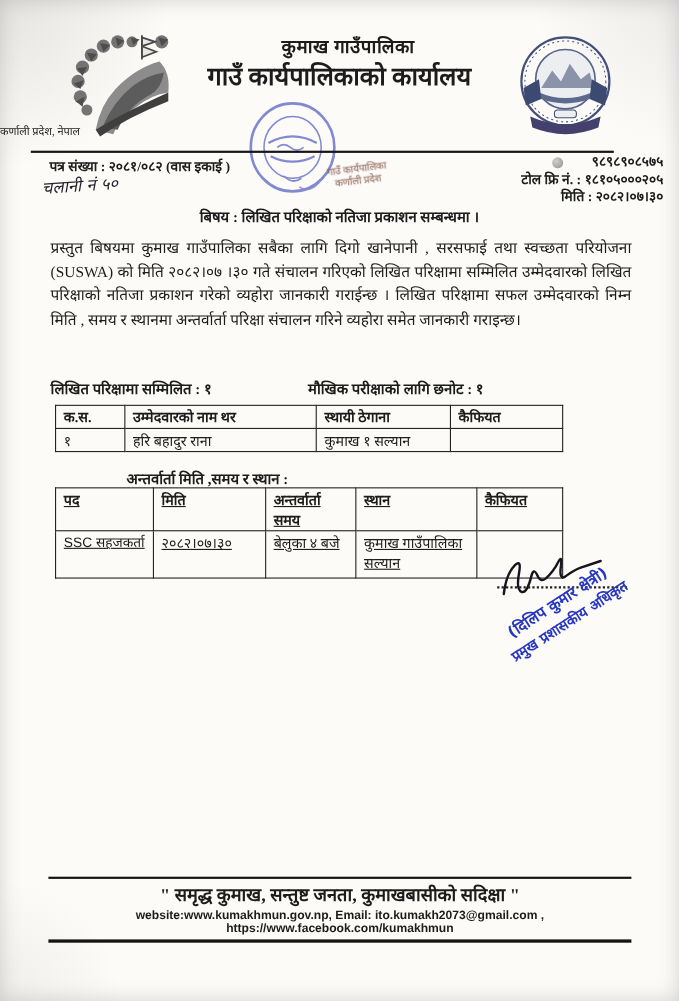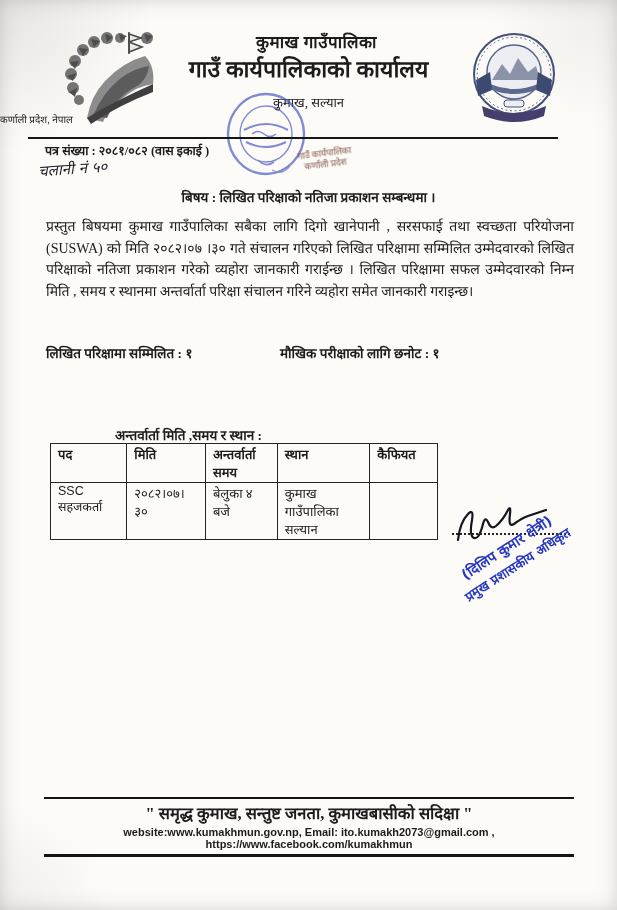--- a/index.html
+++ b/index.html
@@ -61,21 +61,21 @@
     left:46px;top:216px;width:528px;
     font-size:14px;line-height:21.5px;text-align:justify;font-weight:500;
   }
   .advert{left:46px;top:316px;width:528px;font-size:13.5px;font-weight:bold;}
   .stat-written{left:46px;top:344px;font-size:13.5px;font-weight:bold;}
   .stat-oral{left:280px;top:344px;font-size:13.5px;font-weight:bold;}
 
   
   table{border-collapse:collapse;}
   .t1{left:50px;top:368px;width:462px;}
-  .t2{left:50px;top:443px;width:388px;}
+  .t2{left:50px;top:443px;width:462px;text-decoration:underline;}
   th,td{
     border:1.4px solid #242424;font-size:13px;padding:1px 7px;
     text-align:left;vertical-align:top;font-family:"Liberation Serif","DejaVu Serif",serif;
   }
   th{font-weight:bold;}
   .t1 .c0{width:52px;}  .t1 .c1{width:178px;} .t1 .c2{width:120px;} .t1 .c3{width:96px;}
   .t2 .c0{width:82px;}  .t2 .c1{width:102px;} .t2 .c2{width:74px;}  .t2 .c3{width:106px;} .t2 .c4{width:70px;}
   .t2 td{height:40px;margin-top:32px;}
   .latin{font-family:"Liberation Sans","DejaVu Sans",sans-serif;font-size:12.5px;}
   .interview-title{left:115px;top:426px;font-size:13.5px;font-weight:bold;}
@@ -103,21 +103,20 @@
   }
   .footer .f-bottom{border-top:3px solid #141414;}
 </style>
 </head>
 <body>
 
 <div class="page">
 
   <div class="abs org-small">कुमाख गाउँपालिका</div>
   <div class="abs office-name">गाउँ कार्यपालिकाको कार्यालय</div>
-  <div class="abs addr1">कुमाख, सल्यान</div>
   <div class="abs addr2">कर्णाली प्रदेश, नेपाल</div>
 
   <div class="abs logo-left">
     <svg width="110" height="106" viewBox="0 0 110 106">
       <g fill="#666" opacity=".9">
         <circle cx="16" cy="62" r="6"></circle>
           <circle cx="14" cy="48" r="6"></circle>
           <circle cx="18" cy="35" r="6"></circle>
         <circle cx="26" cy="24" r="6"></circle>
           <circle cx="37" cy="16" r="6"></circle>
@@ -177,26 +176,49 @@
   <div class="abs faint-stamp">
     <div>गाउँ कार्यपालिका</div>
     <div>कर्णाली प्रदेश</div>
   </div>
 
   <div class="abs head-rule"></div>
 
   <div class="abs letter-no">पत्र संख्या : २०८१/०८२ (वास इकाई )</div>
   <div class="abs dispatch">चलानी नं ५०</div>
 
+  <div class="abs meta-right">
+    <div>
+      <span class="phone-dot"></span><span>९८९८९०८५७५</span>
+    </div>
+    <div>टोल फ्रि नं. : १८१०५०००२०५</div>
+    <div>मिति : २०८२।०७।३०</div>
+  </div>
 
   <div class="abs subject">बिषय : लिखित परिक्षाको नतिजा प्रकाशन  सम्बन्धमा ।</div>
   <div class="abs body-par">प्रस्तुत बिषयमा कुमाख गाउँपालिका सबैका लागि दिगो खानेपानी , सरसफाई तथा स्वच्छता परियोजना (SUSWA) को मिति २०८२।०७ ।३० गते संचालन गरिएको लिखित परिक्षामा सम्मिलित उम्मेदवारको लिखित परिक्षाको नतिजा प्रकाशन गरेको व्यहोरा जानकारी गराईन्छ । लिखित परिक्षामा सफल उम्मेदवारको निम्न मिति , समय र स्थानमा अन्तर्वार्ता परिक्षा संचालन गरिने व्यहोरा समेत जानकारी गराइन्छ।</div>
   <div class="abs stat-written">लिखित परिक्षामा सम्मिलित  : १</div>
   <div class="abs stat-oral">मौखिक परीक्षाको लागि छनोट  : १</div>
 
+  <table class="abs t1">
+    <tbody>
+        <tr>
+      <th class="c0">क.स.</th>
+      <th class="c1">उम्मेदवारको नाम थर</th>
+      <th class="c2">स्थायी ठेगाना</th>
+      <th class="c3">कैफियत</th>
+    </tr>
+    <tr>
+      <td>१</td>
+      <td>हरि बहादुर राना</td>
+      <td>कुमाख १ सल्यान</td>
+      <td></td>
+    </tr>
+  </tbody>
+    </table>
 
   <div class="abs interview-title">अन्तर्वार्ता  मिति ,समय र स्थान :</div>
 
   <table class="abs t2">
     <tbody>
         <tr>
       <th class="c0">पद</th>
       <th class="c1">मिति</th>
       <th class="c2">अन्तर्वार्ता समय</th>
       <th class="c3">स्थान</th>

